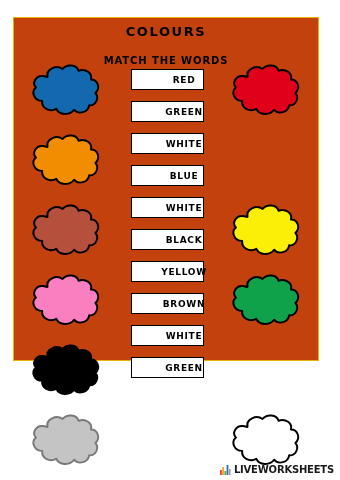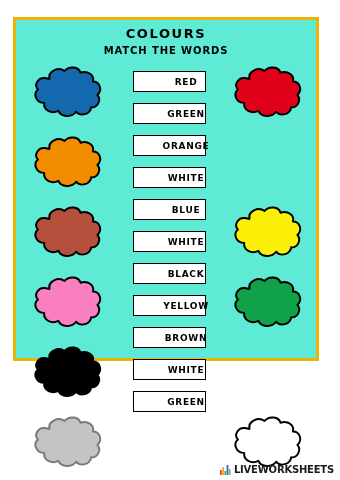--- a/index.html
+++ b/index.html
@@ -15,23 +15,23 @@
     font-family: "DejaVu Sans", sans-serif;
   }
 
   
   #worksheet-page {
     position: absolute;
     left: 13px;
     top: 17px;
     width: 306px;
     height: 344px;
-    border: 3px solid #eab308;
+    border: 1px solid #eab308;
     box-sizing: border-box;
-    background: #5eead4;
+    background: #c2410c;
   }
 
   
   #header-block {
     position: absolute;
     left: 0;
     top: 6px;
     width: 100%;
     text-align: center;
   }
@@ -43,21 +43,21 @@
     color: #000000;
     line-height: 16px;
   }
   #page-subtitle {
     font-family: "DejaVu Sans", sans-serif;
     font-size: 10px;
     font-weight: bold;
     letter-spacing: 0.9px;
     color: #000000;
     line-height: 15px;
-    margin-top: 1px;
+    margin-top: 13px;
   }
 
   
   .blob-column {
     position: absolute;
     top: 41px;
     width: 100px;
   }
   #left-blob-column  { left: 3px; }
   #right-blob-column { left: 203px; }
@@ -172,23 +172,20 @@
     </div>
 
   <div id="word-column">
       <div class="word-box">
         <span class="word-label">RED</span>
       </div>
       <div class="word-box">
         <span class="word-label">GREEN</span>
       </div>
       <div class="word-box">
-        <span class="word-label">ORANGE</span>
-      </div>
-      <div class="word-box">
         <span class="word-label">WHITE</span>
       </div>
       <div class="word-box">
         <span class="word-label">BLUE</span>
       </div>
       <div class="word-box">
         <span class="word-label">WHITE</span>
       </div>
       <div class="word-box">
         <span class="word-label">BLACK</span>

